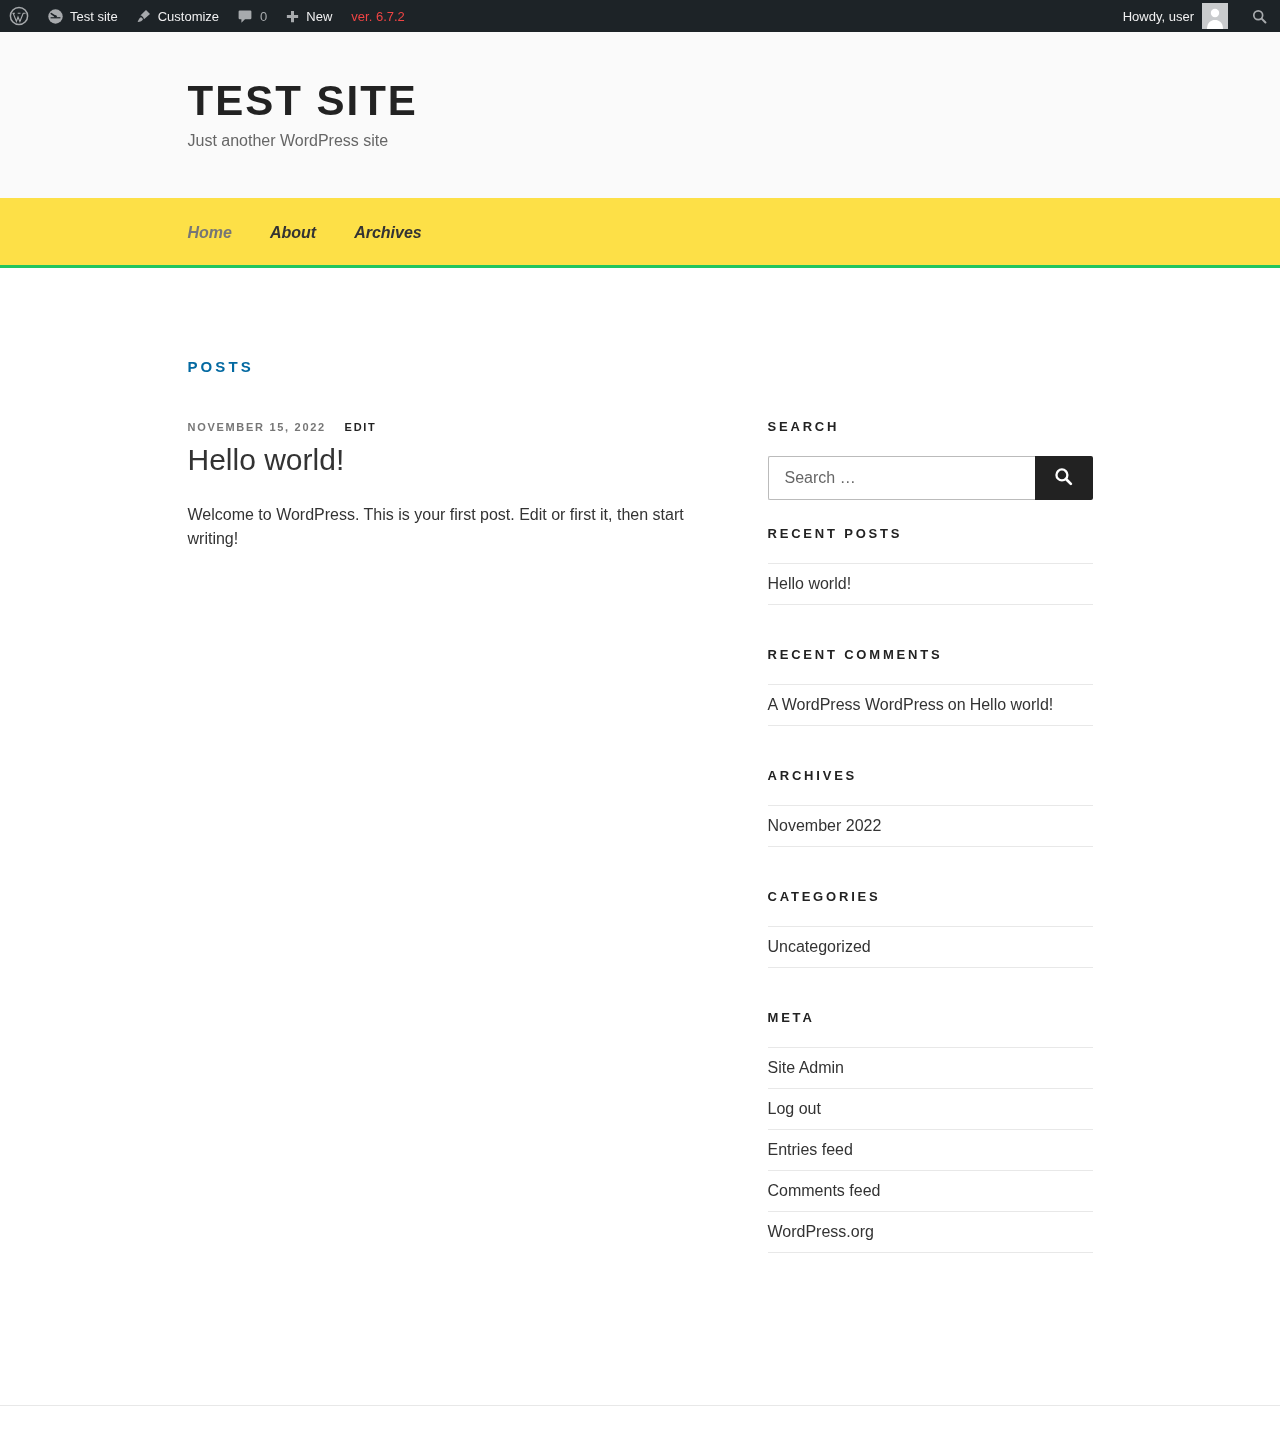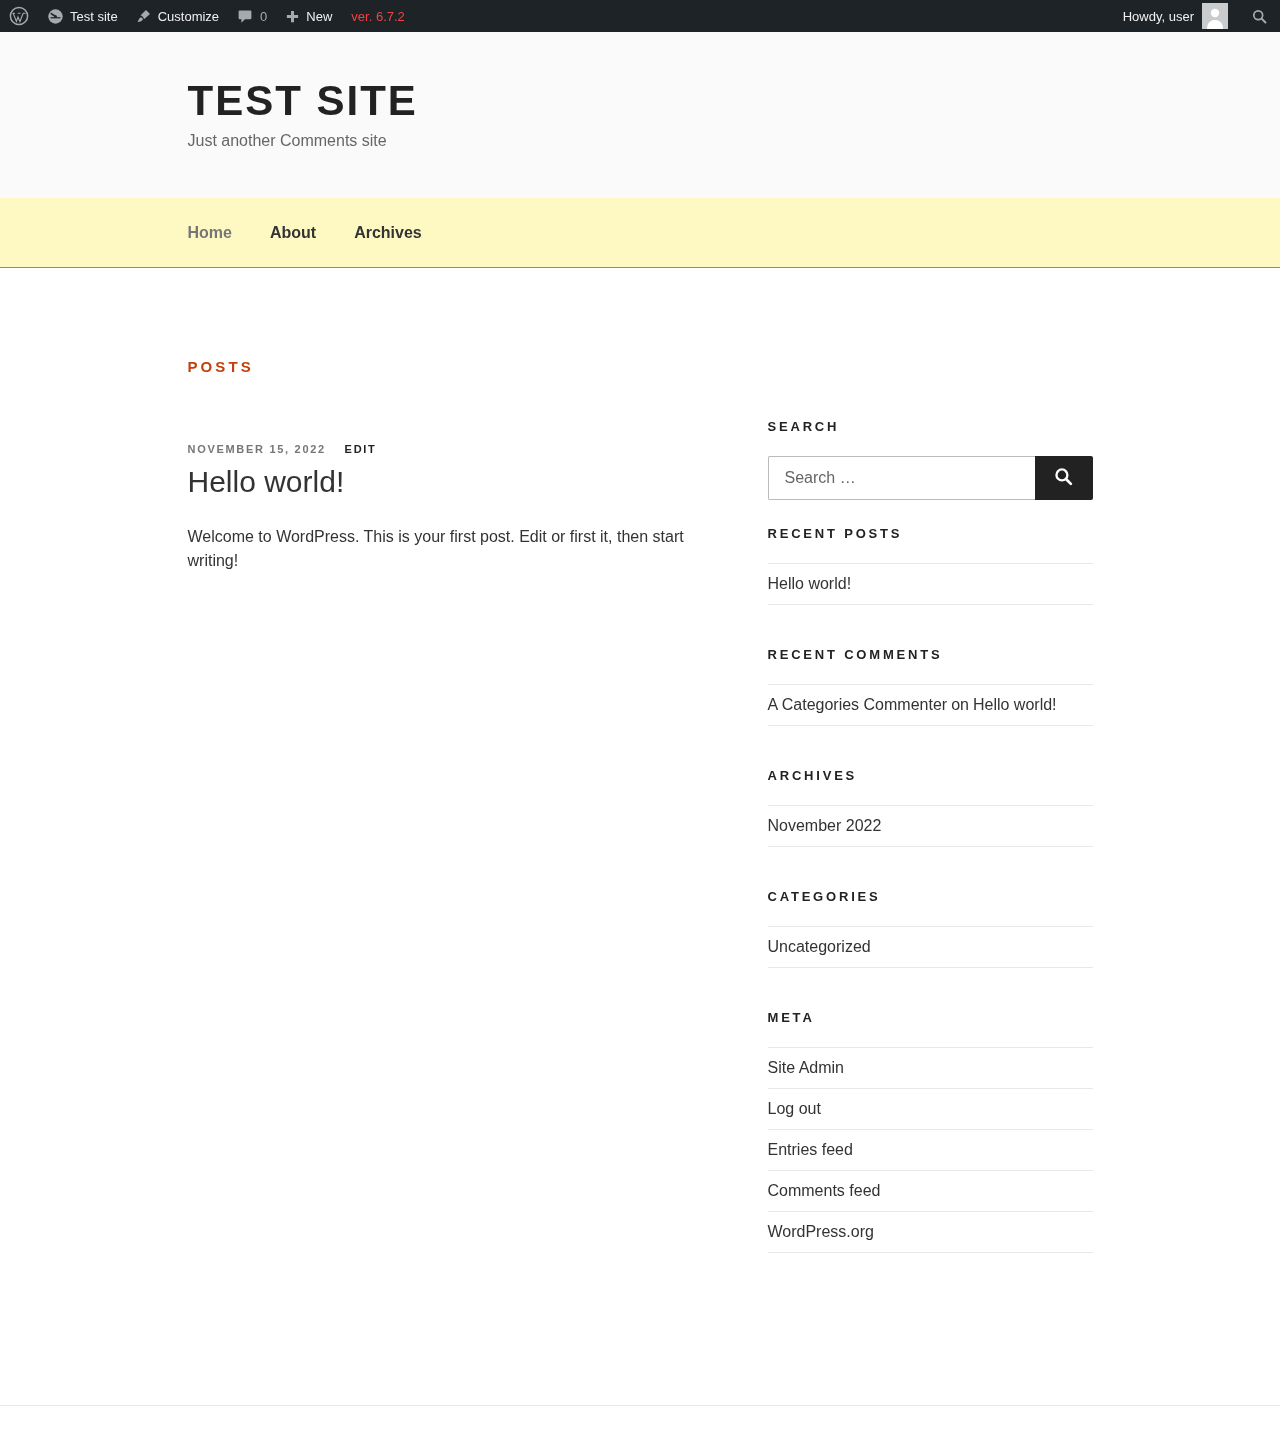--- a/index.html
+++ b/index.html
@@ -33,34 +33,34 @@
   #masthead { background:#fafafa; height:166px; }
   #masthead .wrap { padding-top:46px; }
   .site-title {
     margin:0; font-size:42px; font-weight:800; letter-spacing:2px;
     color:#222; text-transform:uppercase; line-height:1.1;
   }
   .site-title a { color:#222; text-decoration:none; }
   .site-tagline { margin:8px 0 0; font-size:16px; color:#666; }
 
   
-  #site-nav { background:#fef9c3; height:70px; border-bottom:1px solid #22c55e; }
+  #site-nav { background:#fde047; height:70px; border-bottom:3px solid #22c55e;font-style:italic; }
   #site-nav ul { list-style:none; margin:0; padding:0; display:flex; align-items:center; height:70px; }
   #site-nav li { margin-right:38px; }
   #site-nav a { font-size:16px; font-weight:700; color:#333; text-decoration:none; }
   #site-nav a.current { color:#767676; }
 
   
   #content { display:flex; padding-top:90px; padding-bottom:110px; }
   #primary { width:540px; flex:none; }
   #secondary { width:325px; flex:none; margin-left:40px; padding-top:61px; }
 
   .page-title {
-    margin:0 0 68px; font-size:15px; font-weight:800; letter-spacing:3.1px;
-    color:#c2410c; text-transform:uppercase;
+    margin:0 0 46px; font-size:15px; font-weight:800; letter-spacing:3.1px;
+    color:#0369a1; text-transform:uppercase;
   }
   .entry-meta { font-size:11px; font-weight:700; letter-spacing:1.7px; text-transform:uppercase; }
   .posted-on { color:#767676; text-decoration:none; }
   .edit-link { color:#222; text-decoration:none; margin-left:14px; }
   .entry-title { margin:7px 0 0; font-size:30px; font-weight:400; color:#333; line-height:1.3; }
   .entry-title a { color:#333; text-decoration:none; }
   .entry-body { margin:24px 0 0; font-size:16px; line-height:1.5; color:#333; }
 
   
   .widget { margin-bottom:42px; }
@@ -157,21 +157,21 @@
           <path d="M12.5 12.5 L17 17" stroke="currentColor" stroke-width="2.4" stroke-linecap="round"></path>
         </svg>
       </span>
     </a>
   </div>
 </div>
 
 <header id="masthead">
   <div class="wrap">
     <h1 class="site-title"><a>Test site</a></h1>
-    <p class="site-tagline">Just another Comments site</p>
+    <p class="site-tagline">Just another WordPress site</p>
   </div>
 </header>
 
 <nav id="site-nav">
   <div class="wrap">
     <ul>
       <li><a class="current">Home</a></li>
       <li><a>About</a></li>
       <li><a>Archives</a></li>
     </ul>
@@ -213,21 +213,21 @@
       <h3 class="widget-title">Recent Posts</h3>
       <ul>
         <li><a>Hello world!</a></li>
       </ul>
     </section>
 
     <section class="widget">
       <h3 class="widget-title">Recent Comments</h3>
       <ul>
         <li>
-          <a>A Categories Commenter</a><span class="comment-on">on</span><a>Hello world!</a>
+          <a>A WordPress WordPress</a><span class="comment-on">on</span><a>Hello world!</a>
         </li>
       </ul>
     </section>
 
     <section class="widget">
       <h3 class="widget-title">Archives</h3>
       <ul>
         <li><a>November 2022</a></li>
       </ul>
     </section>

